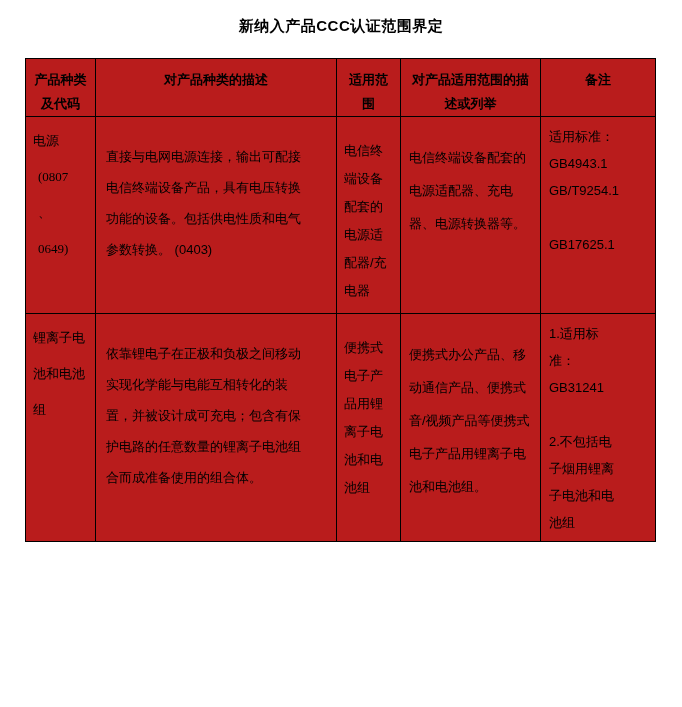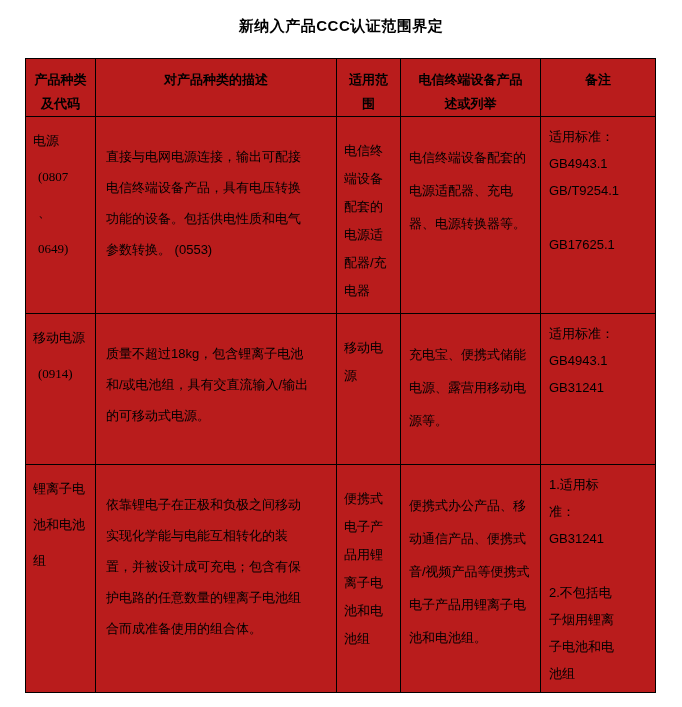--- a/index.html
+++ b/index.html
@@ -64,37 +64,37 @@
         <col style="width:140px">
         <col style="width:115px">
     </colgroup>
     <tbody>
         <tr style="height:56px">
       <th>产品种类
 及代码</th>
       <th>对产品种类的描述</th>
       <th>适用范
 围</th>
-      <th>电信终端设备产品
+      <th>对产品适用范围的描
 述或列举</th>
       <th>备注</th>
     </tr>
 
     <tr style="height:197px">
       <td class="c1">
         <div class="cell">电源</div>
         <div class="cell code">(0807
 、
 0649)</div>
       </td>
       <td class="c2">
         <div class="cell">直接与电网电源连接，输出可配接
 电信终端设备产品，具有电压转换
 功能的设备。包括供电性质和电气
-参数转换。 (0553)</div>
+参数转换。 (0403)</div>
       </td>
       <td class="c3">
         <div class="cell">电信终
 端设备
 配套的
 电源适
 配器/充
 电器</div>
       </td>
       <td class="c4">
@@ -104,45 +104,20 @@
       </td>
       <td class="c5">
         <div class="cell">适用标准：
 GB4943.1
 GB/T9254.1
 
 GB17625.1</div>
       </td>
     </tr>
 
-    <tr style="height:151px">
-      <td class="c1">
-        <div class="cell">移动电源</div>
-        <div class="cell code">(0914)</div>
-      </td>
-      <td class="c2">
-        <div class="cell">质量不超过18kg，包含锂离子电池
-和/或电池组，具有交直流输入/输出
-的可移动式电源。</div>
-      </td>
-      <td class="c3">
-        <div class="cell">移动电
-源</div>
-      </td>
-      <td class="c4">
-        <div class="cell">充电宝、便携式储能
-电源、露营用移动电
-源等。</div>
-      </td>
-      <td class="c5">
-        <div class="cell">适用标准：
-GB4943.1
-GB31241</div>
-      </td>
-    </tr>
 
     <tr style="height:228px">
       <td class="c1">
         <div class="cell">锂离子电
 池和电池
 组</div>
 
       </td>
       <td class="c2">
         <div class="cell">依靠锂电子在正极和负极之间移动

